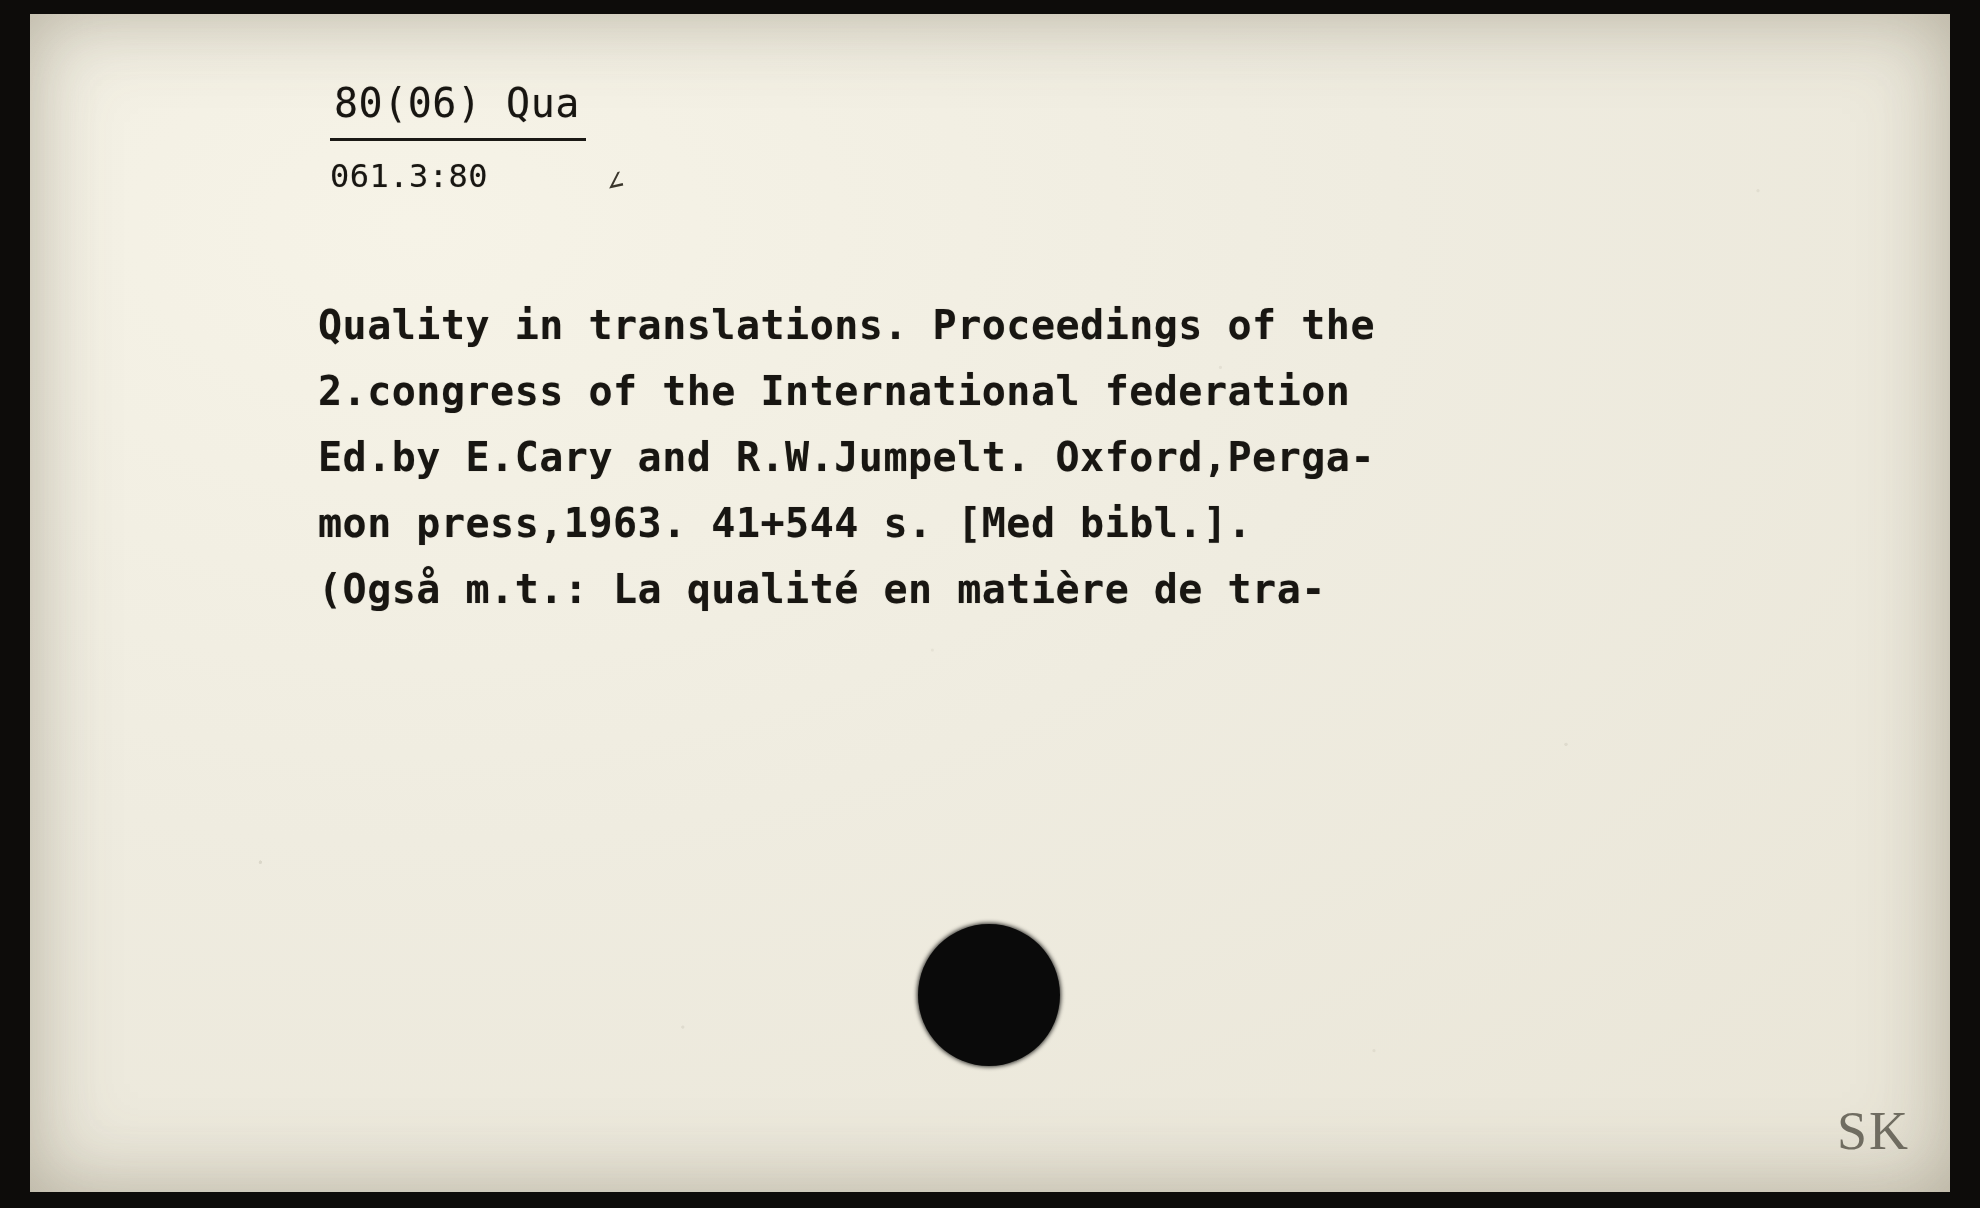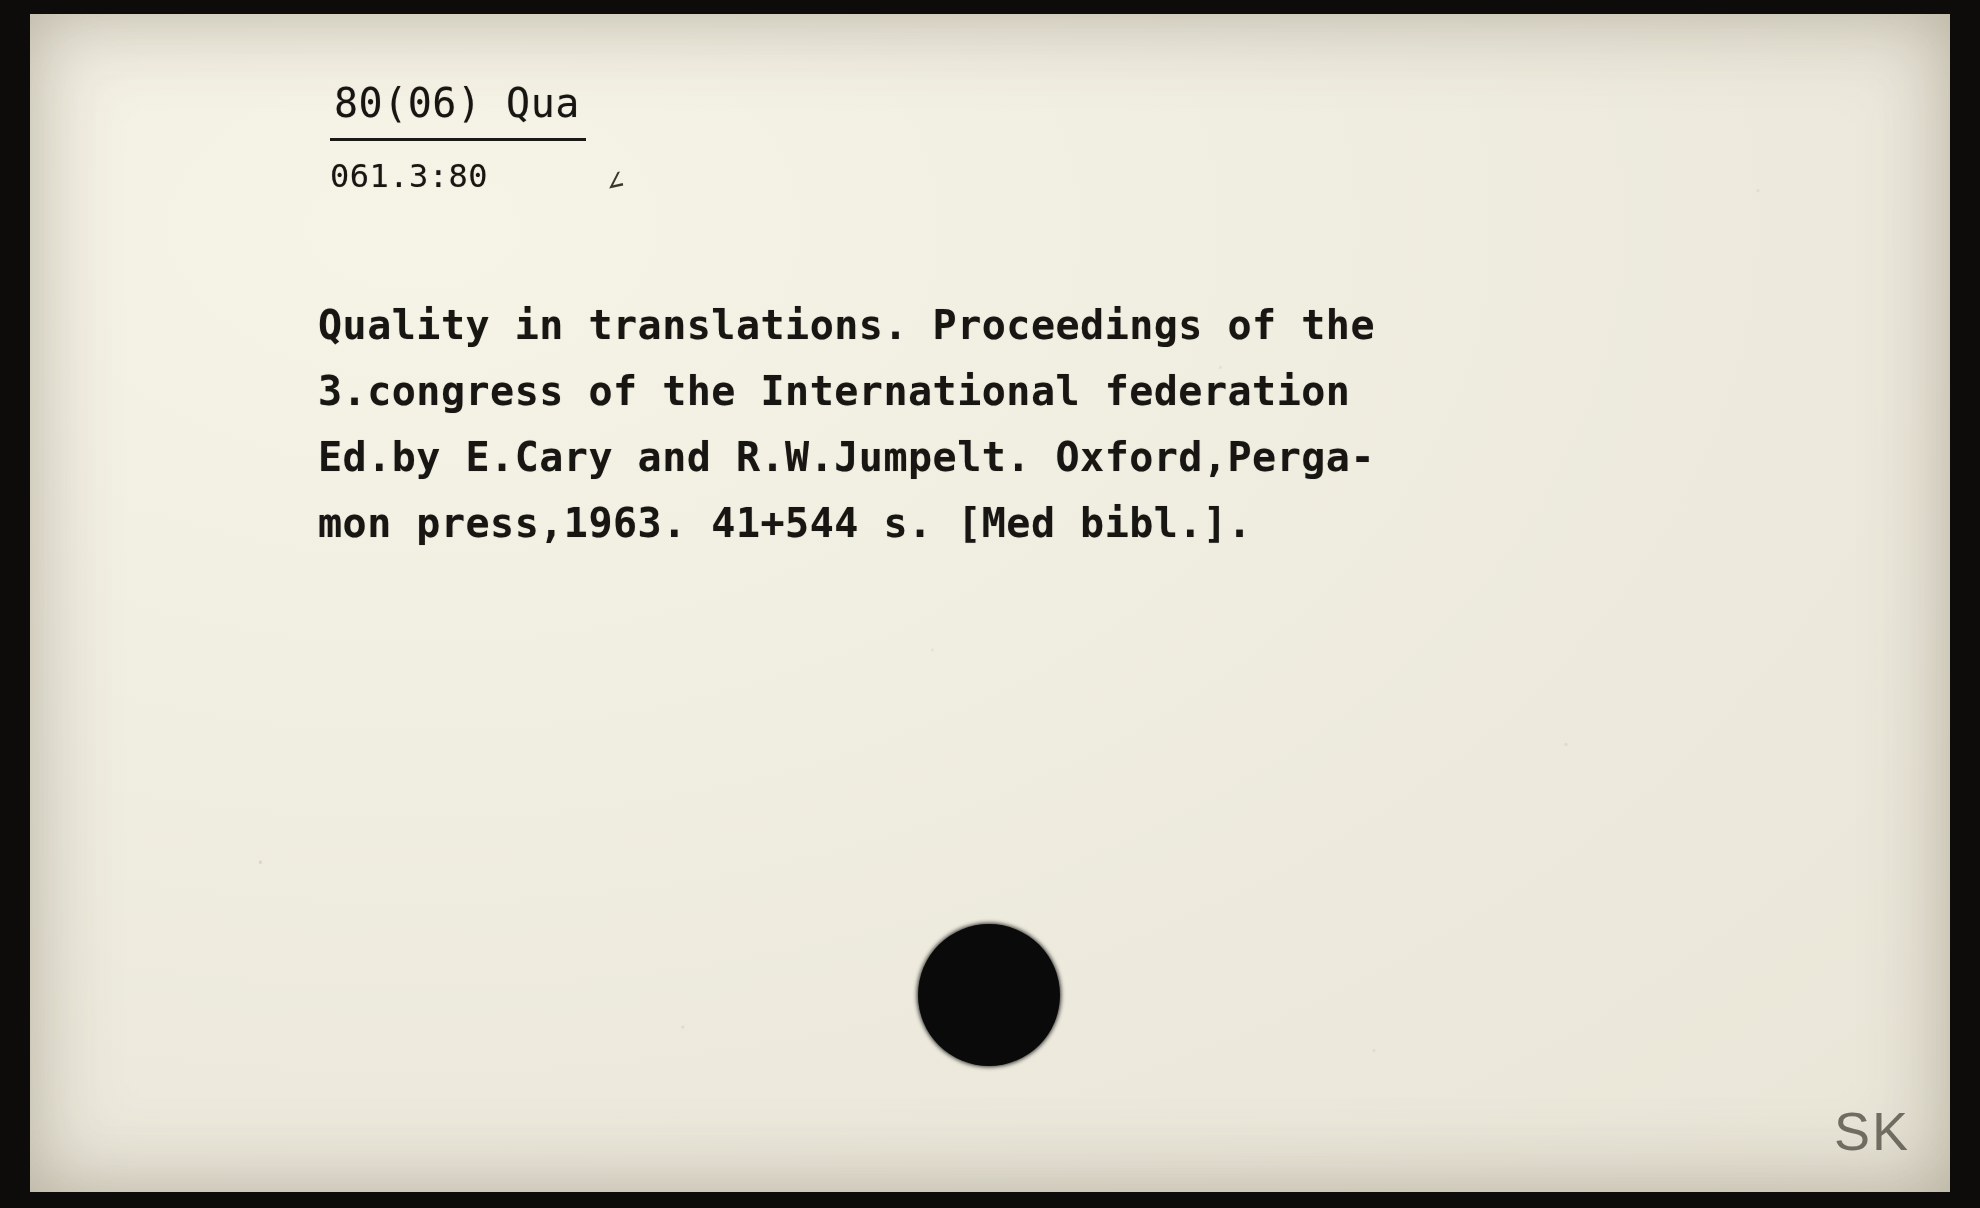--- a/index.html
+++ b/index.html
@@ -115,21 +115,21 @@
     border-radius: 50%;
     background: #0a0a0a;
     box-shadow: 0 0 4px 1px rgba(0,0,0,.8);
   }
 
   
   #library-stamp {
     position: absolute;
     right: 40px;
     bottom: 30px;
-    font-family: Liberation Sans, sans-serif;
+    font-family: Liberation Serif, serif;
     font-size: 54px;
     letter-spacing: 2px;
     color: #5d5a4f;
     opacity: .85;
   }
 
   
   #scan-vignette {
     position: absolute;
     inset: 0;
@@ -147,23 +147,24 @@
     <div id="paper-grain"></div>
 
     <div id="shelfmark-block">
       <span id="pencil-tick">∠</span>
       <div id="shelfmark-top" class="typed">80(06) Qua</div>
       <div id="shelfmark-second" class="typed">061.3:80</div>
     </div>
 
     <div id="record-body">
       <div class="line typed">Quality in translations. Proceedings of the</div>
-      <div class="line typed">3.congress of the International federation</div>
+      <div class="line typed">2.congress of the International federation</div>
       <div class="line typed">Ed.by E.Cary and R.W.Jumpelt. Oxford,Perga-</div>
       <div class="line typed">mon press,1963. 41+544 s. [Med bibl.].</div>
+      <div class="line typed">(Også m.t.: La qualité en matière de tra-</div>
     </div>
 
     <div id="punch-hole"></div>
 
     <div id="library-stamp">SK</div>
 
     <div id="scan-vignette"></div>
   </div>
 </div>
 

